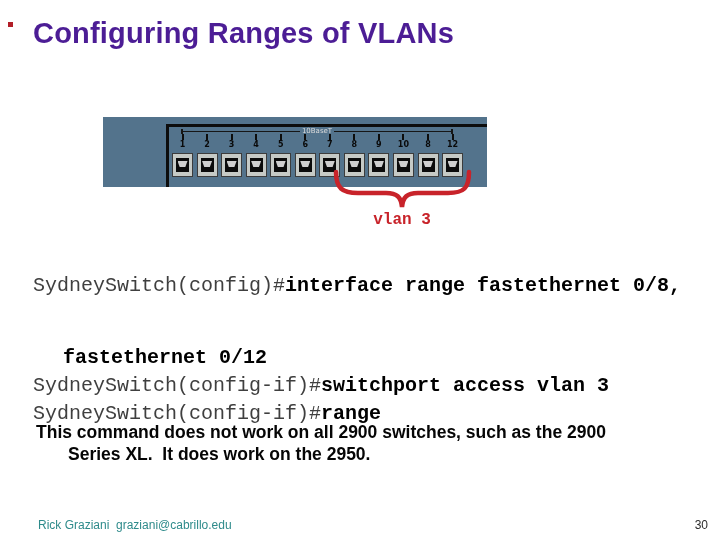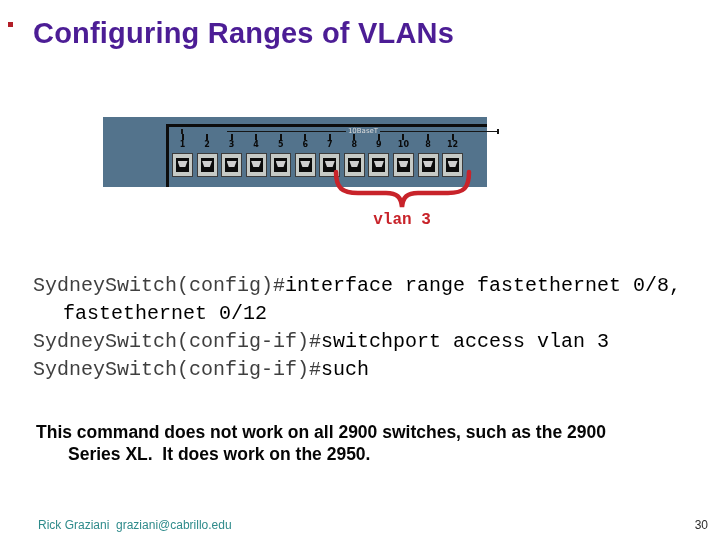--- a/index.html
+++ b/index.html
@@ -16,21 +16,21 @@
   }
   
   .panel{
     position:absolute;left:103px;top:117px;width:384px;height:70px;
     background:#53738C;
   }
   .panel .vline{position:absolute;left:63px;top:7px;width:3px;height:63px;background:#0d0d0d;}
   .panel .topline{position:absolute;left:63px;top:7px;width:321px;height:3px;background:#0d0d0d;}
   .bracket{
     position:absolute;left:78px;top:11px;width:272px;height:6px;
-    display:flex;align-items:center;padding-left:46px;
+    display:flex;align-items:center;
   }
   .bracket .bline{flex:1;height:1px;background:#161616;}
   .bracket .blabel{
     font-size:7px;line-height:7px;color:#dcdcdc;padding:0 2px;white-space:nowrap;
     font-family:"DejaVu Sans",sans-serif;
   }
   .bracket .btick{position:absolute;top:1px;width:2px;height:5px;background:#161616;}
   .bracket .btick.left{left:0;}
   .bracket .btick.right{right:0;}
   .port-col{position:absolute;top:17px;width:21px;display:flex;flex-direction:column;align-items:center;}
@@ -54,22 +54,22 @@
     position:absolute;left:352px;top:211px;width:100px;text-align:center;
     font-size:16px;font-weight:bold;color:#C8232A;
     font-family:Liberation Mono, monospace;
   }
   
   .code{position:absolute;left:33px;top:272px;}
   .code-line{
     font-family:"Liberation Mono","DejaVu Sans Mono",monospace;
     font-size:20px;line-height:28px;white-space:pre;color:#3f3f3f;
   }
-  .code-line.indent{padding-left:30px;}
-  .code-line .cmd{font-weight:normal;color:#000000;}
+  .code-line.indent{padding-left:30px;margin-top:44px;}
+  .code-line .cmd{font-weight:bold;color:#000000;}
   
   .note{position:absolute;left:36px;top:411px;width:670px;margin-top:11px;}
   .note-line{
     font-size:17.5px;font-weight:bold;color:#050505;line-height:21.5px;
     white-space:pre;font-family:"Liberation Sans",sans-serif;
   }
   .note-line.cont{padding-left:32px;}
   
   .footer-author{
     position:absolute;left:38px;top:518px;font-size:12px;color:#2E8B8B;
@@ -211,21 +211,21 @@
 <svg class="brace-svg" viewBox="328 166 150 48" xmlns="http://www.w3.org/2000/svg">
   <path d="M336,172 C336,188 342,193 358,193 L386,193 C397,193 401,197 402,207
            C403,197 407,193 418,193 L448,193 C464,193 469,188 469,172" fill="none" stroke="#C8232A" stroke-width="4.5" stroke-linecap="round"></path>
 </svg>
 <div class="vlan-label" style="color: rgb(200, 35, 42);">vlan 3</div>
 
 <div class="code">
     <div class="code-line"><span>SydneySwitch(config)#</span><span class="cmd">interface range fastethernet 0/8,</span></div>
     <div class="code-line indent"><span></span><span class="cmd">fastethernet 0/12</span></div>
     <div class="code-line"><span>SydneySwitch(config-if)#</span><span class="cmd">switchport access vlan 3</span></div>
-    <div class="code-line"><span>SydneySwitch(config-if)#</span><span class="cmd">such</span></div>
+    <div class="code-line"><span>SydneySwitch(config-if)#</span><span class="cmd">range</span></div>
   </div>
 
 <div class="note">
     <div class="note-line">This command does not work on all 2900 switches, such as the 2900</div>
     <div class="note-line cont">Series XL.  It does work on the 2950.</div>
   </div>
 
 <div class="footer-author" style="color: rgb(46, 139, 139);">Rick Graziani  graziani@cabrillo.edu</div>
 <div class="page-number">30</div>
 

